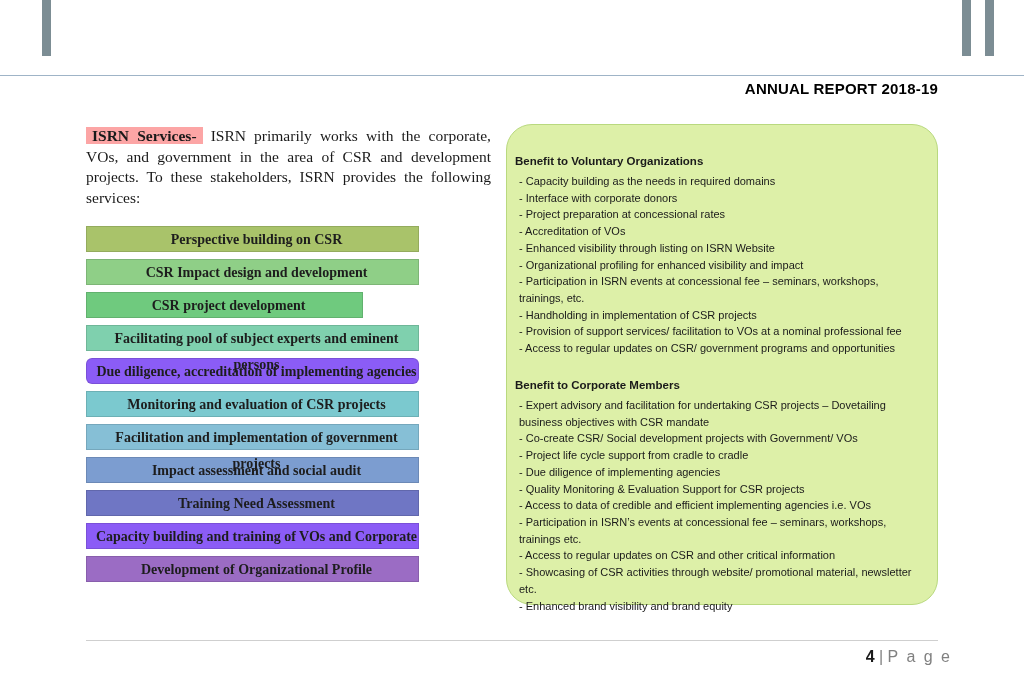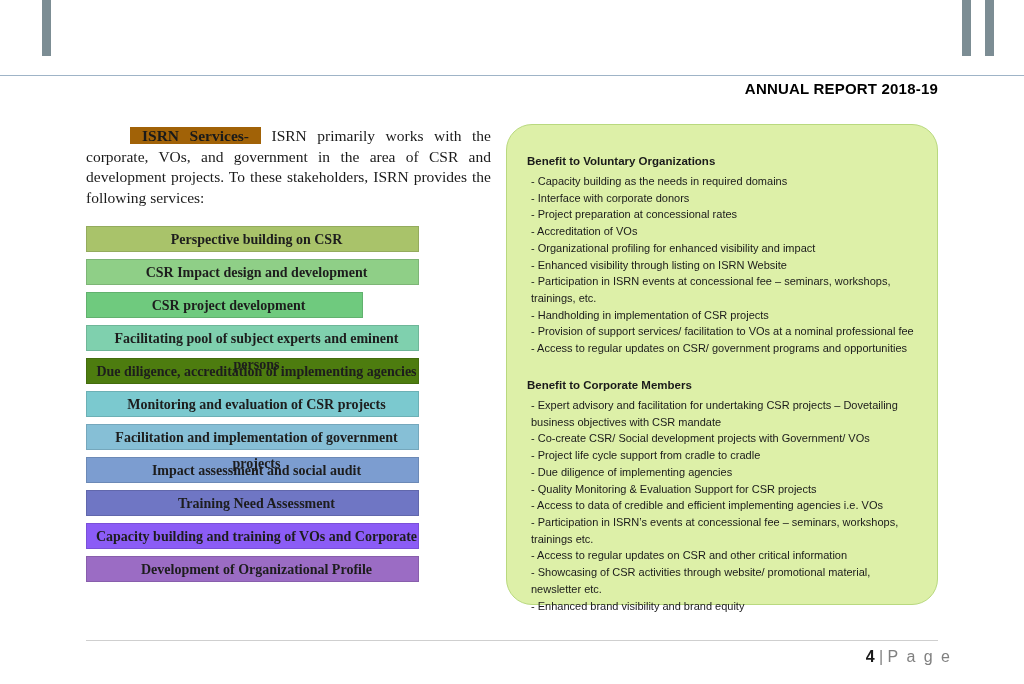--- a/index.html
+++ b/index.html
@@ -71,23 +71,22 @@
   .intro-para {
     font-family: "Liberation Serif", serif;
     font-size: 15.5px;
     line-height: 1.33;
     color: #1a1a1a;
     text-align: justify;
     margin: 0 0 18px 0;
   }
   .intro-para .lead {
     font-weight: bold;
-    background: #a16207;
-    padding: 0 12px;
-    margin-left: 44px;
+    background: #fca5a5;
+    padding: 0 6px;
   }
 
   .services-list {
     margin-top: 18px;
   }
   .service-item {
     height: 26px;
     line-height: 26px;
     margin-bottom: 7px;
     text-align: center;
@@ -96,40 +95,40 @@
     font-size: 14px;
     color: #1d1d1d;
     border: 1px solid rgba(0,0,0,0.12);
     box-sizing: border-box;
     padding-left: 8px;
   }
   .sv-0 { width: 333px; background: #a9c36a; }
   .sv-1 { width: 333px; background: #8fcf87; }
   .sv-2 { width: 277px; background: #6fca7e; }
   .sv-3 { width: 333px; background: #7fd0ae; }
-  .sv-4 { width: 333px; background: #4d7c0f; }
+  .sv-4 { width: 333px; background: #8b5cf6; border-radius: 6px; }
   .sv-5 { width: 333px; background: #7bc9cf; }
   .sv-6 { width: 333px; background: #86bfd6; }
   .sv-7 { width: 333px; background: #7c9dd0; }
   .sv-8 { width: 333px; background: #6f76c4; }
   .sv-9 { width: 333px; background: #8b5cf6; }
   .sv-10 { width: 333px; background: #9b6cc4; }
 
   
   .right-panel {
     position: absolute;
     left: 506px;
     top: 124px;
     width: 432px;
     height: 481px;
     background: #ddf0a8;
     border: 1px solid #b9d97f;
     border-radius: 26px;
     box-sizing: border-box;
-    padding: 30px 20px 20px 20px;
+    padding: 30px 20px 20px 8px;
   }
   .panel-heading {
     font-family: "Liberation Sans", sans-serif;
     font-weight: bold;
     font-size: 11.5px;
     color: #1a1a1a;
     margin: 0 0 6px 0;
   }
   .panel-heading.second {
     margin-top: 22px;
@@ -196,22 +195,22 @@
     <div class="service-item sv-10">Development of Organizational Profile</div>
   </div>
 </div>
 
 <div class="right-panel">
   <div class="panel-heading">Benefit to Voluntary Organizations</div>
   <div class="bullet-line">- Capacity building as the needs in required domains</div>
   <div class="bullet-line">- Interface with corporate donors</div>
   <div class="bullet-line">- Project preparation at concessional rates</div>
   <div class="bullet-line">- Accreditation of VOs</div>
+  <div class="bullet-line">- Enhanced visibility through listing on ISRN Website</div>
   <div class="bullet-line">- Organizational profiling for enhanced visibility and impact</div>
-  <div class="bullet-line">- Enhanced visibility through listing on ISRN Website</div>
   <div class="bullet-line">- Participation in ISRN events at concessional fee – seminars, workshops, trainings, etc.</div>
   <div class="bullet-line">- Handholding in implementation of CSR projects</div>
   <div class="bullet-line">- Provision of support services/ facilitation to VOs at a nominal professional fee</div>
   <div class="bullet-line">- Access to regular updates on CSR/ government programs and opportunities</div>
 
   <div class="panel-heading second">Benefit to Corporate Members</div>
   <div class="bullet-line">- Expert advisory and facilitation for undertaking CSR projects – Dovetailing business objectives with CSR mandate</div>
   <div class="bullet-line">- Co-create CSR/ Social development projects with Government/ VOs</div>
   <div class="bullet-line">- Project life cycle support from cradle to cradle</div>
   <div class="bullet-line">- Due diligence of implementing agencies</div>

